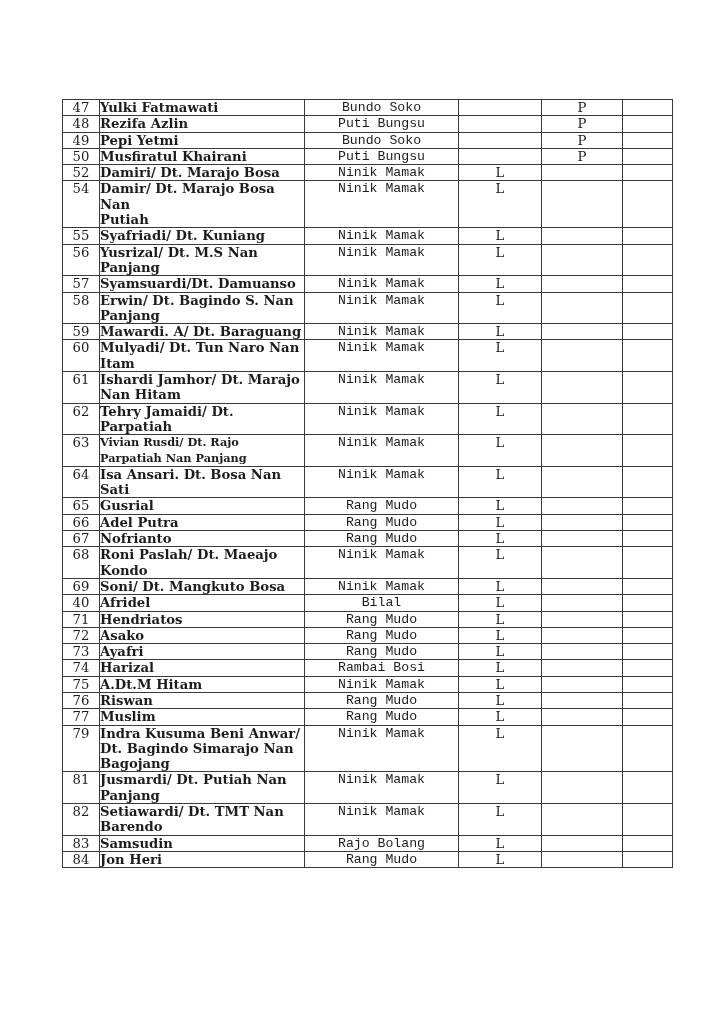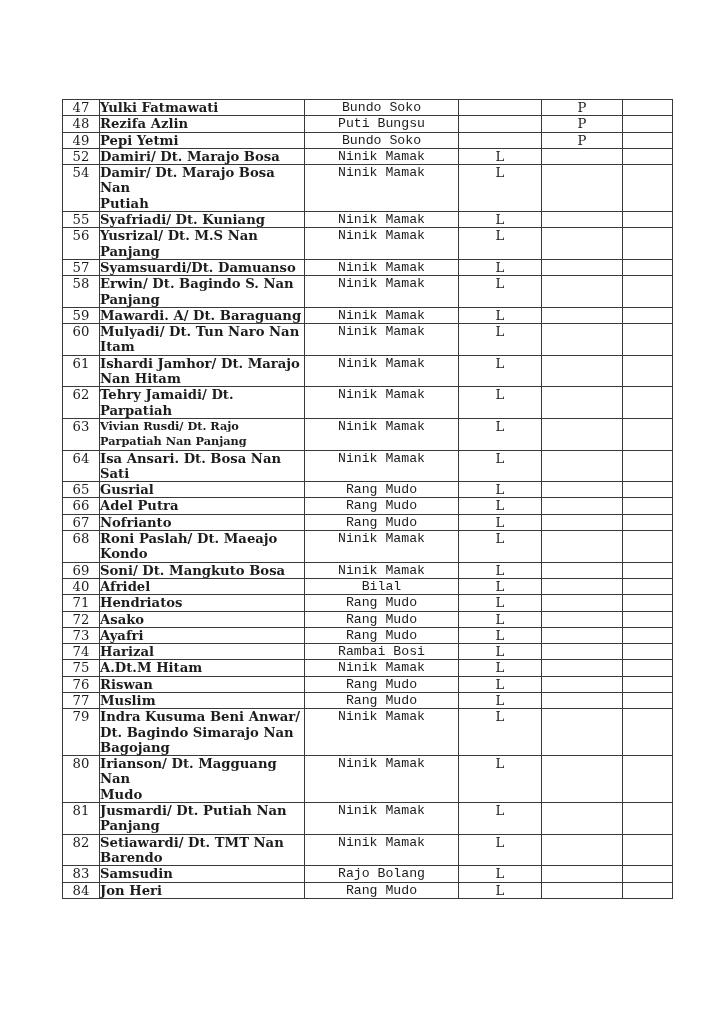--- a/index.html
+++ b/index.html
@@ -67,20 +67,28 @@
   </tr>
         <tr>
     <td class="c-no">49</td>
     <td class="c-name">Pepi Yetmi</td>
     <td class="c-role">Bundo Soko</td>
     <td class="c-l"></td>
     <td class="c-p">P</td>
     <td class="c-blank"></td>
   </tr>
         <tr>
+    <td class="c-no">50</td>
+    <td class="c-name">Musfiratul Khairani</td>
+    <td class="c-role">Puti Bungsu</td>
+    <td class="c-l"></td>
+    <td class="c-p">P</td>
+    <td class="c-blank"></td>
+  </tr>
+        <tr>
     <td class="c-no">52</td>
     <td class="c-name">Damiri/ Dt. Marajo Bosa</td>
     <td class="c-role">Ninik Mamak</td>
     <td class="c-l">L</td>
     <td class="c-p"></td>
     <td class="c-blank"></td>
   </tr>
         <tr>
     <td class="c-no">54</td>
     <td class="c-name">Damir/ Dt. Marajo Bosa Nan
@@ -280,29 +288,20 @@
     <td class="c-role">Rang Mudo</td>
     <td class="c-l">L</td>
     <td class="c-p"></td>
     <td class="c-blank"></td>
   </tr>
         <tr>
     <td class="c-no">79</td>
     <td class="c-name">Indra Kusuma Beni Anwar/
 Dt. Bagindo Simarajo Nan
 Bagojang</td>
-    <td class="c-role">Ninik Mamak</td>
-    <td class="c-l">L</td>
-    <td class="c-p"></td>
-    <td class="c-blank"></td>
-  </tr>
-        <tr>
-    <td class="c-no">80</td>
-    <td class="c-name">Irianson/ Dt. Magguang Nan
-Mudo</td>
     <td class="c-role">Ninik Mamak</td>
     <td class="c-l">L</td>
     <td class="c-p"></td>
     <td class="c-blank"></td>
   </tr>
         <tr>
     <td class="c-no">81</td>
     <td class="c-name">Jusmardi/ Dt. Putiah Nan
 Panjang</td>
     <td class="c-role">Ninik Mamak</td>

